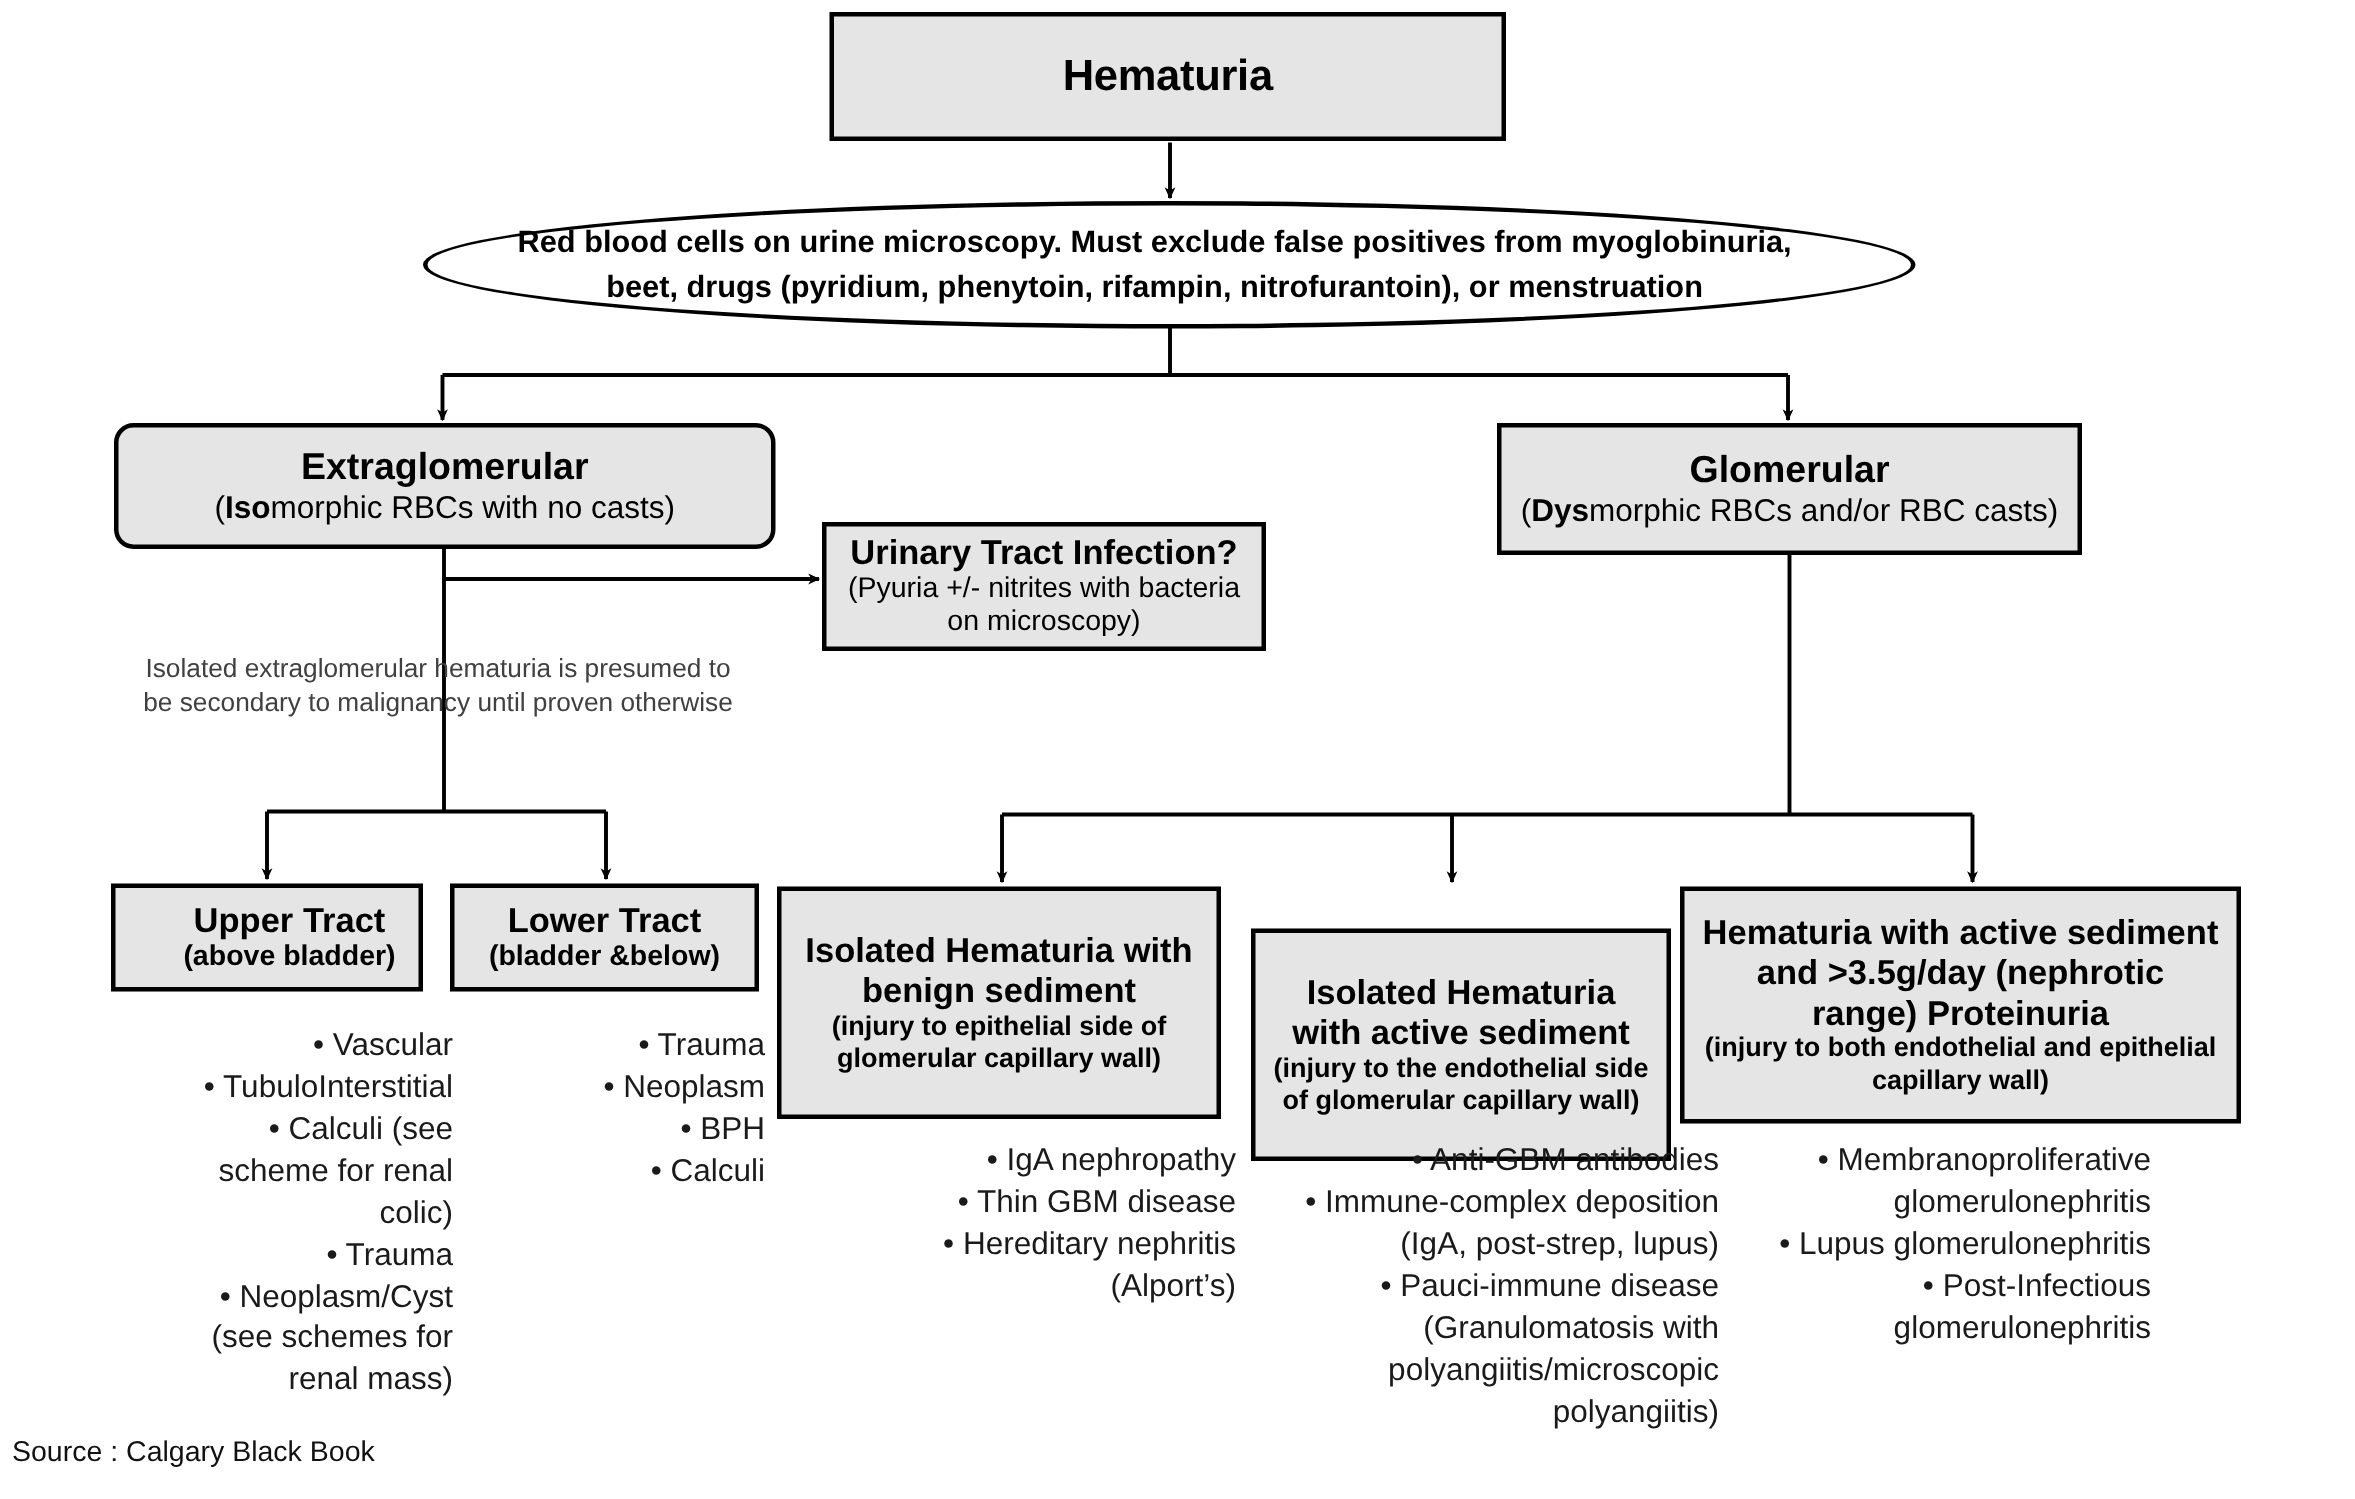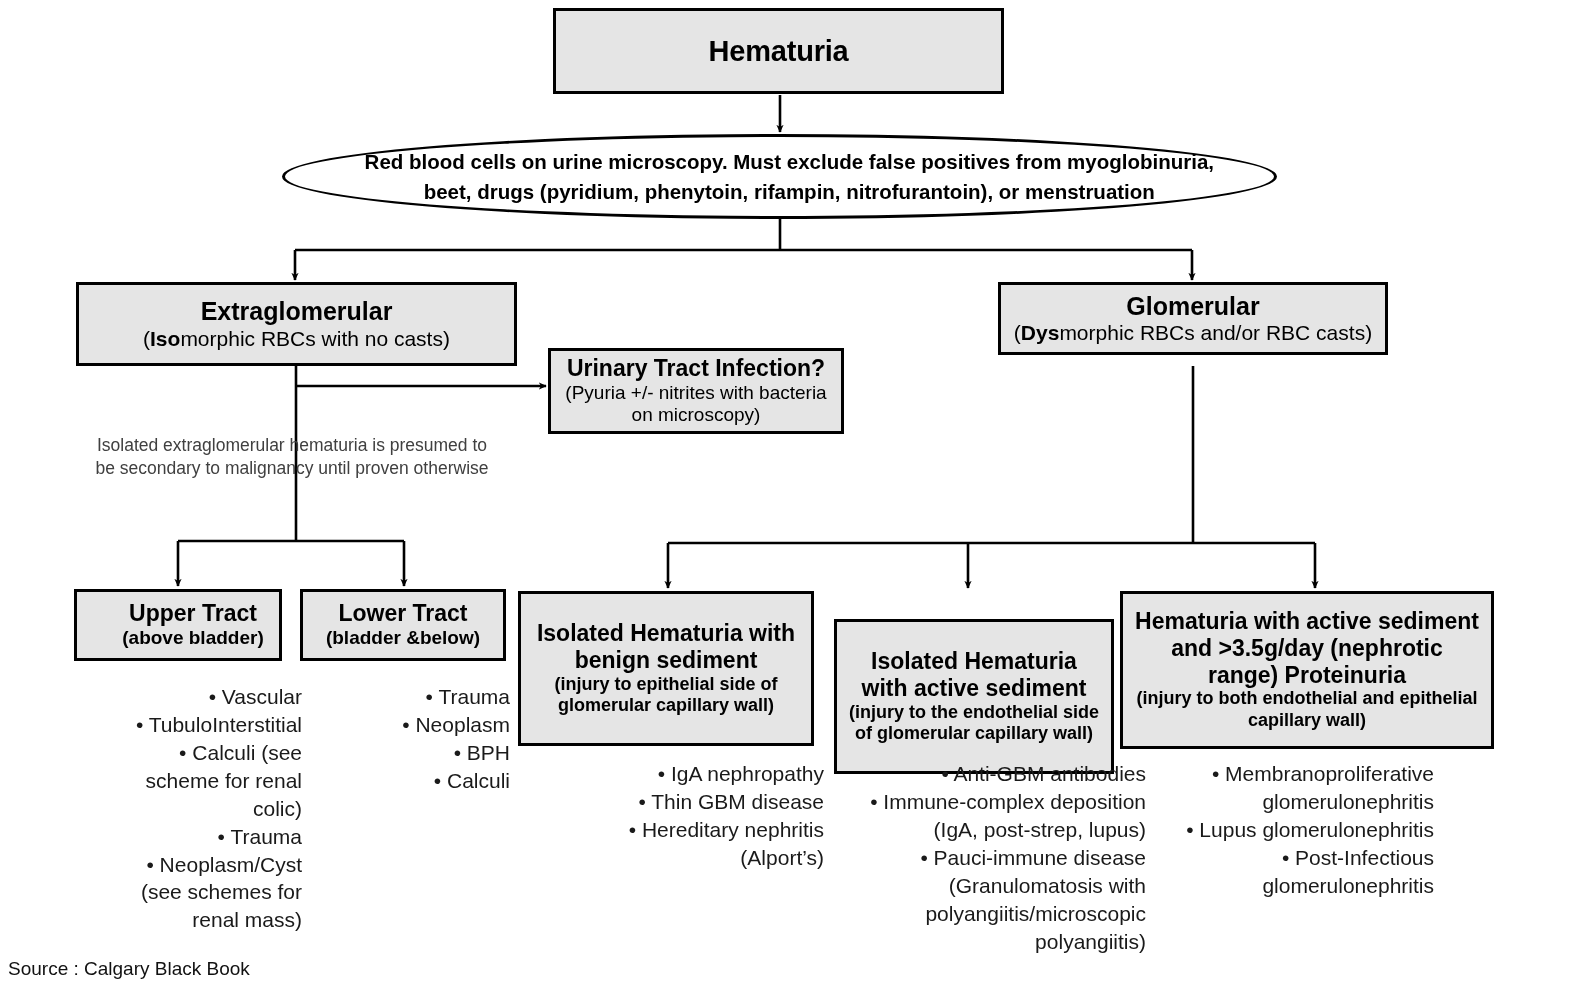--- a/index.html
+++ b/index.html
@@ -63,21 +63,21 @@
     font-size:19px;
     line-height:1.2;
   }
   .ellipse{
     position:absolute;
     border:3px solid #000000;
     border-radius:50%;
     background:#ffffff;
     display:flex;
     align-items:center;
-    justify-content:flex-end;
+    justify-content:flex-start;
     text-align:center;
     font-weight:bold;
     font-size:20.5px;
     line-height:1.45;
     box-sizing:border-box;
     padding:0 60px;
   }
   .note{
     position:absolute;
     text-align:center;
@@ -149,28 +149,28 @@
     <div class="title-lg">Hematuria</div>
   </div>
 
   <div class="ellipse" style="left:282px; top:134px; width:995px; height:85px;">
     <div>
       <div>Red blood cells on urine microscopy. Must exclude false positives from myoglobinuria,</div>
       <div>beet, drugs (pyridium, phenytoin, rifampin, nitrofurantoin), or menstruation</div>
     </div>
   </div>
 
-  <div class="node boxed" style="left:76px; top:282px; width:441px; height:84px;">
+  <div class="node boxed" style="left:76px; top:282px; width:441px; height:84px;border-radius:13px;">
     <div class="title-md">Extraglomerular</div>
     <div class="sub-reg">
       <span>(</span><b>Iso</b><span>morphic RBCs with no casts)</span>
     </div>
   </div>
 
-  <div class="node boxed" style="left:998px; top:282px; width:390px; height:73px;">
+  <div class="node boxed" style="left:998px; top:282px; width:390px; height:88px;">
     <div class="title-md">Glomerular</div>
     <div class="sub-reg">
       <span>(</span><b>Dys</b><span>morphic RBCs and/or RBC casts)</span>
     </div>
   </div>
 
   <div class="node boxed" style="left:548px; top:348px; width:296px; height:86px; padding:0 14px;">
     <div class="title-sm">Urinary Tract Infection?</div>
     <div class="sub-reg" style="font-size:19px;">(Pyuria +/- nitrites with bacteria on microscopy)</div>
   </div>

